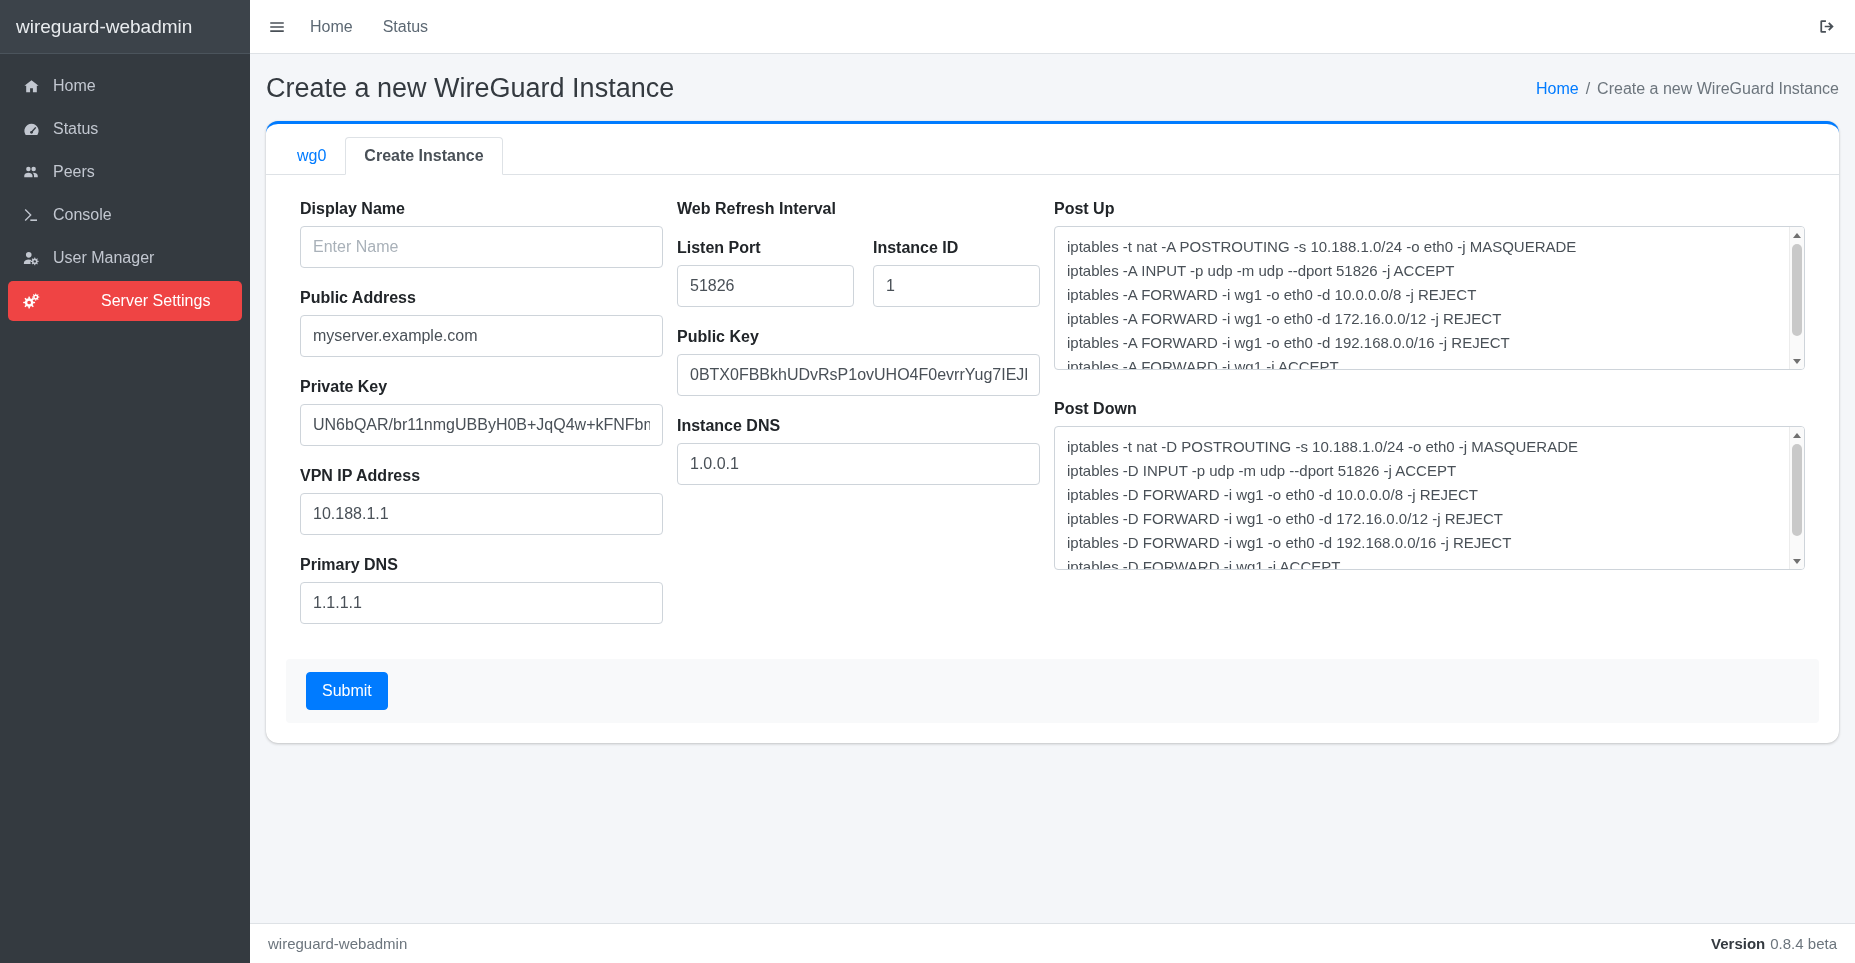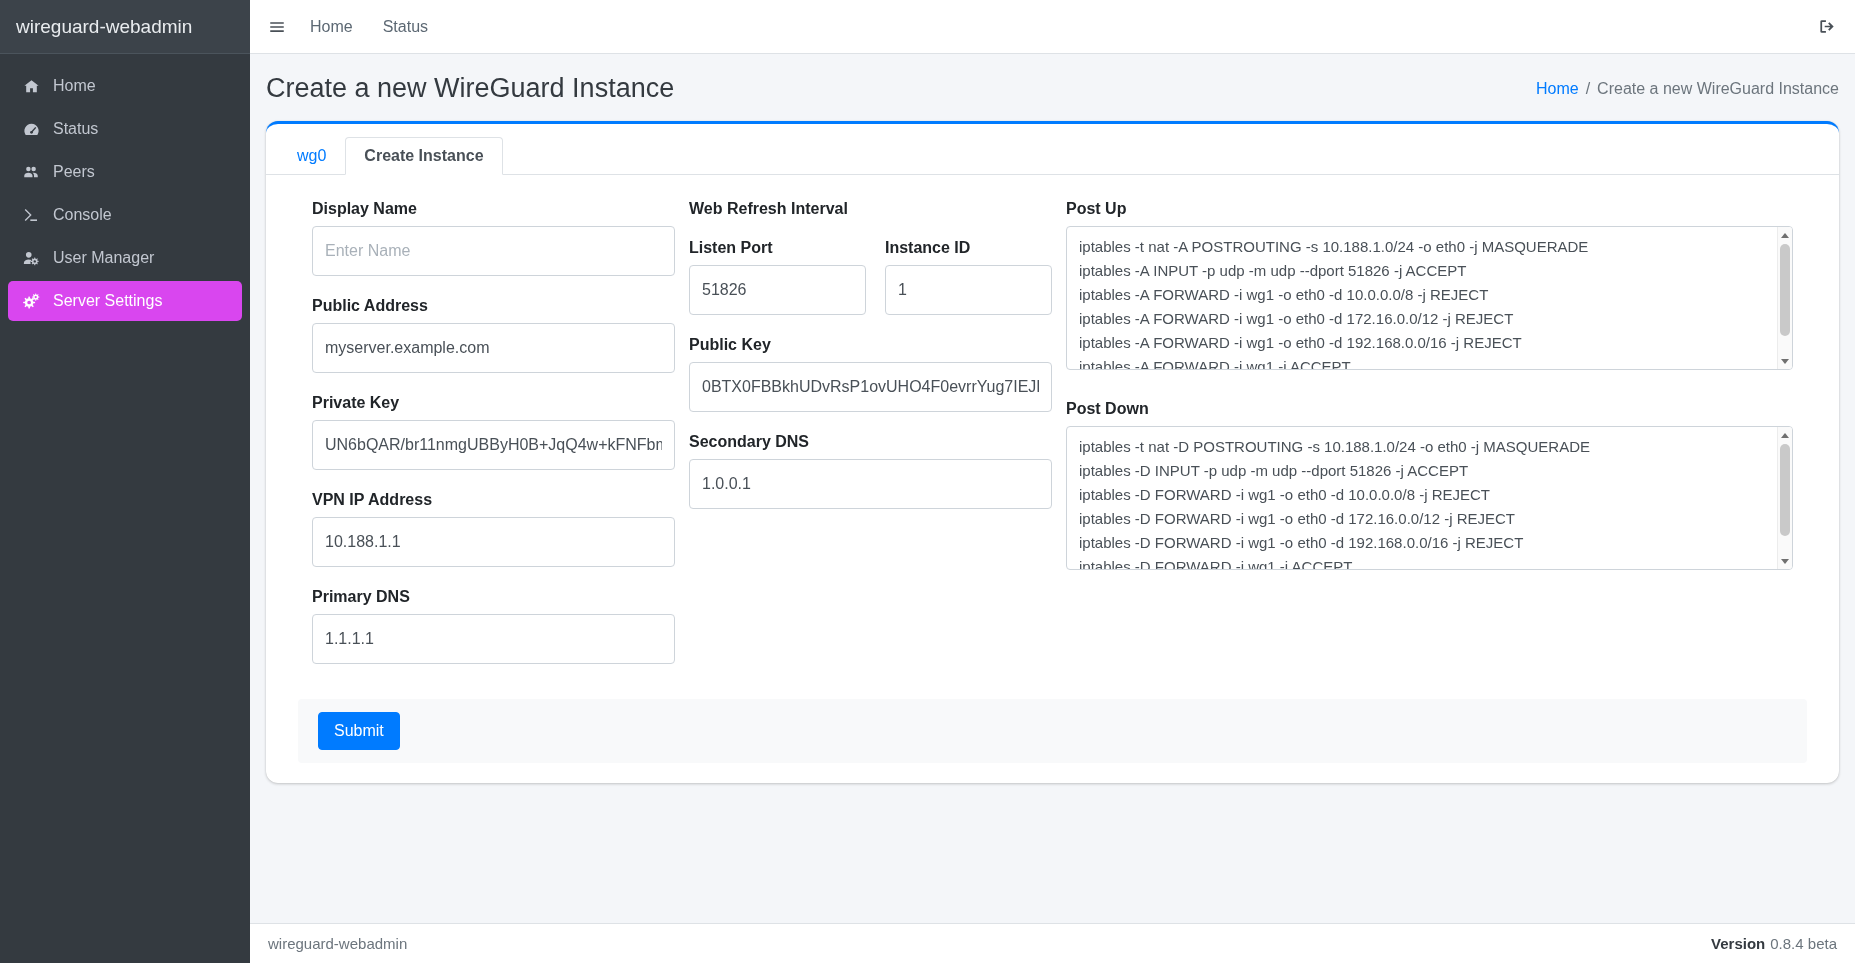--- a/index.html
+++ b/index.html
@@ -25,21 +25,21 @@
   .side-nav { padding: 12px 8px; }
   .nav-item {
     display: flex; align-items: center; height: 40px; margin-bottom: 3px;
     padding: 0 10px; border-radius: 5px; color: #c2c7d0; font-size: 16px;
     cursor: pointer; white-space: nowrap;
   }
   .nav-item .icon {
     width: 26px; display: flex; justify-content: center; align-items: center;
     margin-right: 9px; color: inherit; flex: 0 0 26px;
   }
-  .nav-item.active { background: #d946ef; color: #fff; }
+  .nav-item.active { background: #ef4444; color: #fff; gap: 48px; }
   svg { display: block; }
 
   
   .main { flex: 1; display: flex; flex-direction: column; height: 963px; min-width: 0; }
 
   .topnav {
     height: 54px; background: #fff; border-bottom: 1px solid #dee2e6;
     display: flex; align-items: center; padding: 0 18px; flex: 0 0 54px;
   }
   .topnav .ham { color: #495057; cursor: pointer; margin-right: 24px; display:flex; }
@@ -69,29 +69,29 @@
     display: flex; align-items: flex-end; padding: 13px 12px 0;
     border-bottom: 1px solid #dee2e6;
   }
   .tab {
     padding: 9px 18px; font-size: 16px; border: 1px solid transparent;
     border-radius: 4px 4px 0 0; margin-bottom: -1px; cursor: pointer; white-space: nowrap;
   }
   .tab.link { color: #007bff; }
   .tab.active { color: #495057; background: #fff; border-color: #dee2e6 #dee2e6 #fff; font-weight: bold; }
 
-  .tab-content { padding: 25px 32px 20px; }
+  .tab-content { padding: 25px 20px 20px; }
   .cols {
     display: grid; grid-template-columns: 363px 363px 1fr;
     column-gap: 14px; padding: 0 14px;
   }
   .fg { margin-bottom: 21px; }
   .fg > label { display: block; font-size: 16px; font-weight: 700; color: #212529; margin-bottom: 8px; white-space: nowrap; }
   .form-control {
-    width: 100%; height: 50px; border: 1px solid #ced4da; border-radius: 4px;
+    width: 100%; height: 42px; border: 1px solid #ced4da; border-radius: 4px;
     padding: 0 12px; font-size: 16px; color: #495057; background: #fff;
     font-family: "Liberation Sans", "DejaVu Sans", sans-serif; outline: none;
   }
   .form-control::placeholder { color: #a9b1b9; }
   .pair { display: flex; gap: 19px; }
   .pair .fg:first-child { flex: 0 0 177px; }
   .pair .fg:last-child { flex: 1; }
 
   .select-wrap { position: relative; }
   select.form-control { appearance: none; -webkit-appearance: none; padding-right: 30px; }
@@ -316,21 +316,21 @@
               <div class="fg">
                 <label>Instance ID</label>
                 <input class="form-control" value="1" style="">
               </div>
             </div>
             <div class="fg">
               <label>Public Key</label>
               <input class="form-control" value="0BTX0FBBkhUDvRsP1ovUHO4F0evrrYug7IEJRyA3sr" style="">
             </div>
             <div class="fg">
-              <label>Secondary DNS</label>
+              <label>Instance DNS</label>
               <input class="form-control" value="1.0.0.1" style="">
             </div>
           </div>
 
           <div>
             <div class="fg fg-ta">
               <label>Post Up</label>
               <div class="ta-wrap">
                 <textarea class="form-control" wrap="off" spellcheck="false" style="">iptables -t nat -A POSTROUTING -s 10.188.1.0/24 -o eth0 -j MASQUERADE
 iptables -A INPUT -p udp -m udp --dport 51826 -j ACCEPT

